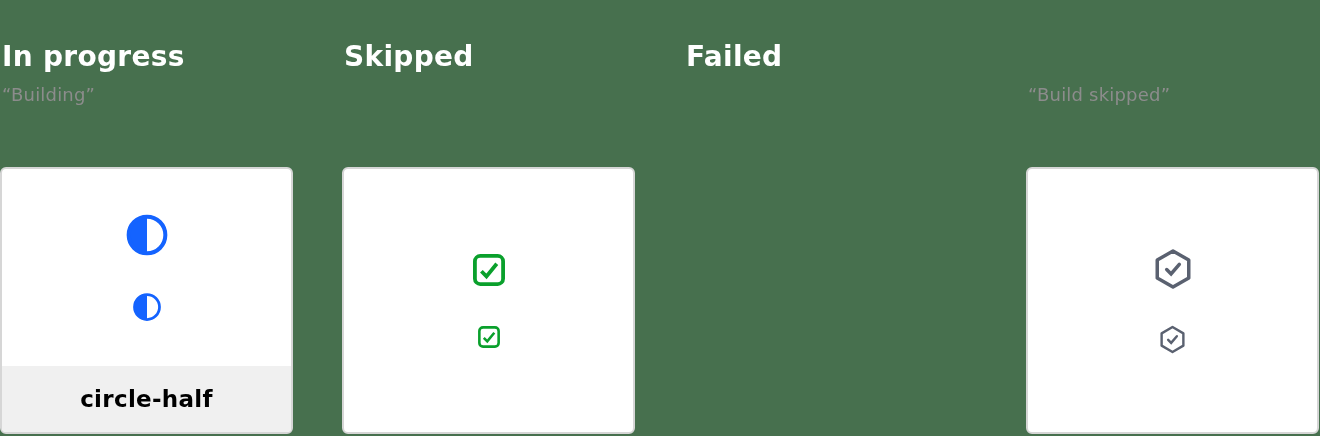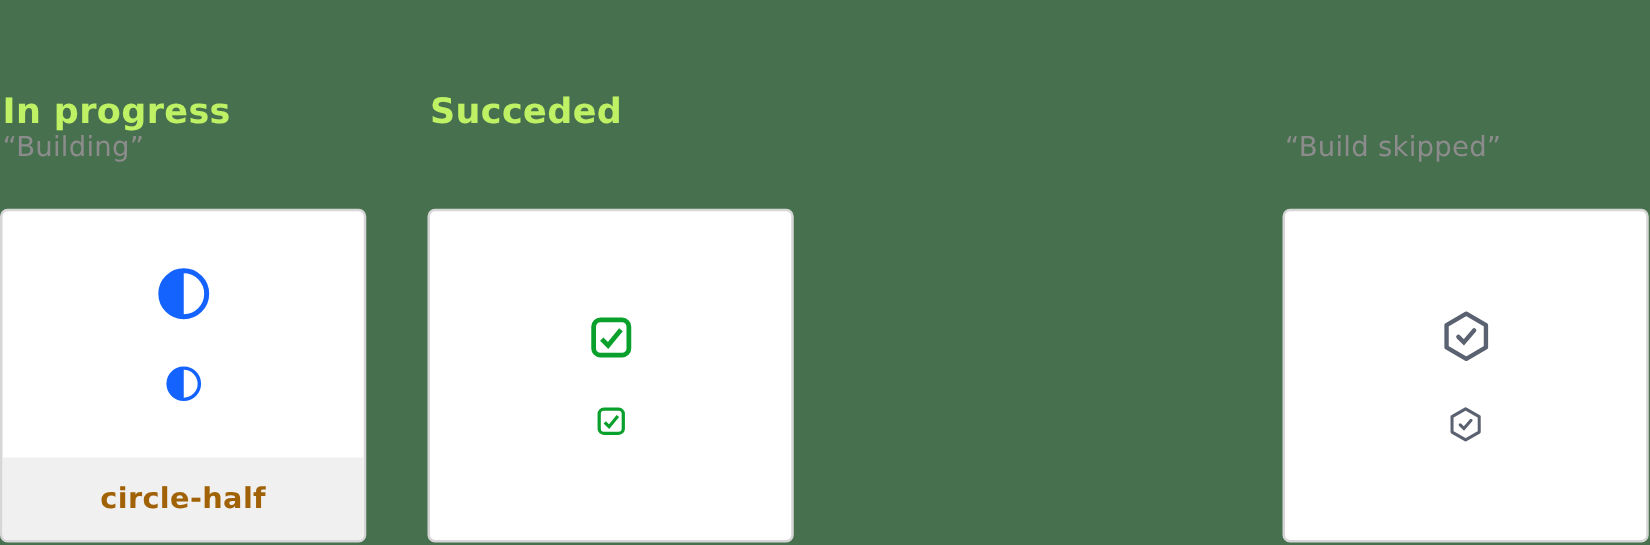--- a/index.html
+++ b/index.html
@@ -21,30 +21,29 @@
   .col-1 { left: 342px; }
   .col-2 { left: 684px; }
   .col-3 { left: 1026px; }
 
   .column-title {
     position: absolute;
     top: 40px;
     left: 2px;
     font-size: 28px;
     font-weight: 800;
-    color: #bef264;
+    color: #ffffff;
     letter-spacing: 0.3px;
     white-space: nowrap;
-    margin-top: 32px;
   }
   .column-subtitle {
     position: absolute;
-    top: 106px;
+    top: 84px;
     left: 2px;
-    font-size: 22px;
+    font-size: 18px;
     font-weight: 500;
     color: #8c8c8c;
     letter-spacing: 0.2px;
     white-space: nowrap;
   }
   .card {
     position: absolute;
     top: 167px;
     left: 0;
     width: 293px;
@@ -81,21 +80,21 @@
   .card-footer {
     height: 66px;
     background: #f0f0f0;
     display: flex;
     align-items: center;
     justify-content: center;
   }
   .card-footer .label {
     font-size: 23px;
     font-weight: 700;
-    color: #a16207;
+    color: #000000;
     letter-spacing: 0.3px;
   }
 </style>
 </head>
 <body style="background: rgb(71, 112, 78);">
 
 <div class="column col-0">
   <div class="column-title">In progress</div>
   <div class="column-subtitle">“Building”</div>
   <div class="card">
@@ -113,40 +112,41 @@
         </svg>
       </span>
     </div>
     <div class="card-footer">
       <span class="label">circle-half</span>
     </div>
   </div>
 </div>
 
 <div class="column col-1">
-  <div class="column-title">Succeded</div>
+  <div class="column-title">Skipped</div>
   <div class="card">
     <div class="card-body" style="color: rgb(10, 160, 44);">
       <span class="icon icon-lg">
         <svg viewBox="0 0 24 24" aria-hidden="true">
           <rect x="3.1" y="3.1" width="17.8" height="17.8" rx="3.4" fill="none" stroke="currentColor" stroke-width="2.4"></rect>
           <path d="M7.2 12.8 L10.4 16 L16.9 8.1" fill="none" stroke="currentColor" stroke-width="2.4"></path>
         </svg>
       </span>
       <span class="icon icon-sm">
         <svg viewBox="0 0 24 24" aria-hidden="true">
           <rect x="3.1" y="3.1" width="17.8" height="17.8" rx="3.4" fill="none" stroke="currentColor" stroke-width="2.4"></rect>
           <path d="M7.2 12.8 L10.4 16 L16.9 8.1" fill="none" stroke="currentColor" stroke-width="2.4"></path>
         </svg>
       </span>
     </div>
   </div>
 </div>
 
 <div class="column col-2">
+  <div class="column-title">Failed</div>
 </div>
 
 <div class="column col-3">
   <div class="column-subtitle">“Build skipped”</div>
   <div class="card">
     <div class="card-body" style="color: rgb(90, 97, 112);">
       <span class="icon icon-lg">
         <svg viewBox="0 0 24 24" aria-hidden="true">
           <path d="M12 1.7 L21 6.9 V17.1 L12 22.3 L3 17.1 V6.9 Z" fill="none" stroke="currentColor" stroke-width="2" stroke-linejoin="round"></path>
           <path d="M8.4 12.3 L10.9 14.8 L15.6 9.3" fill="none" stroke="currentColor" stroke-width="2" stroke-linecap="round"></path>

